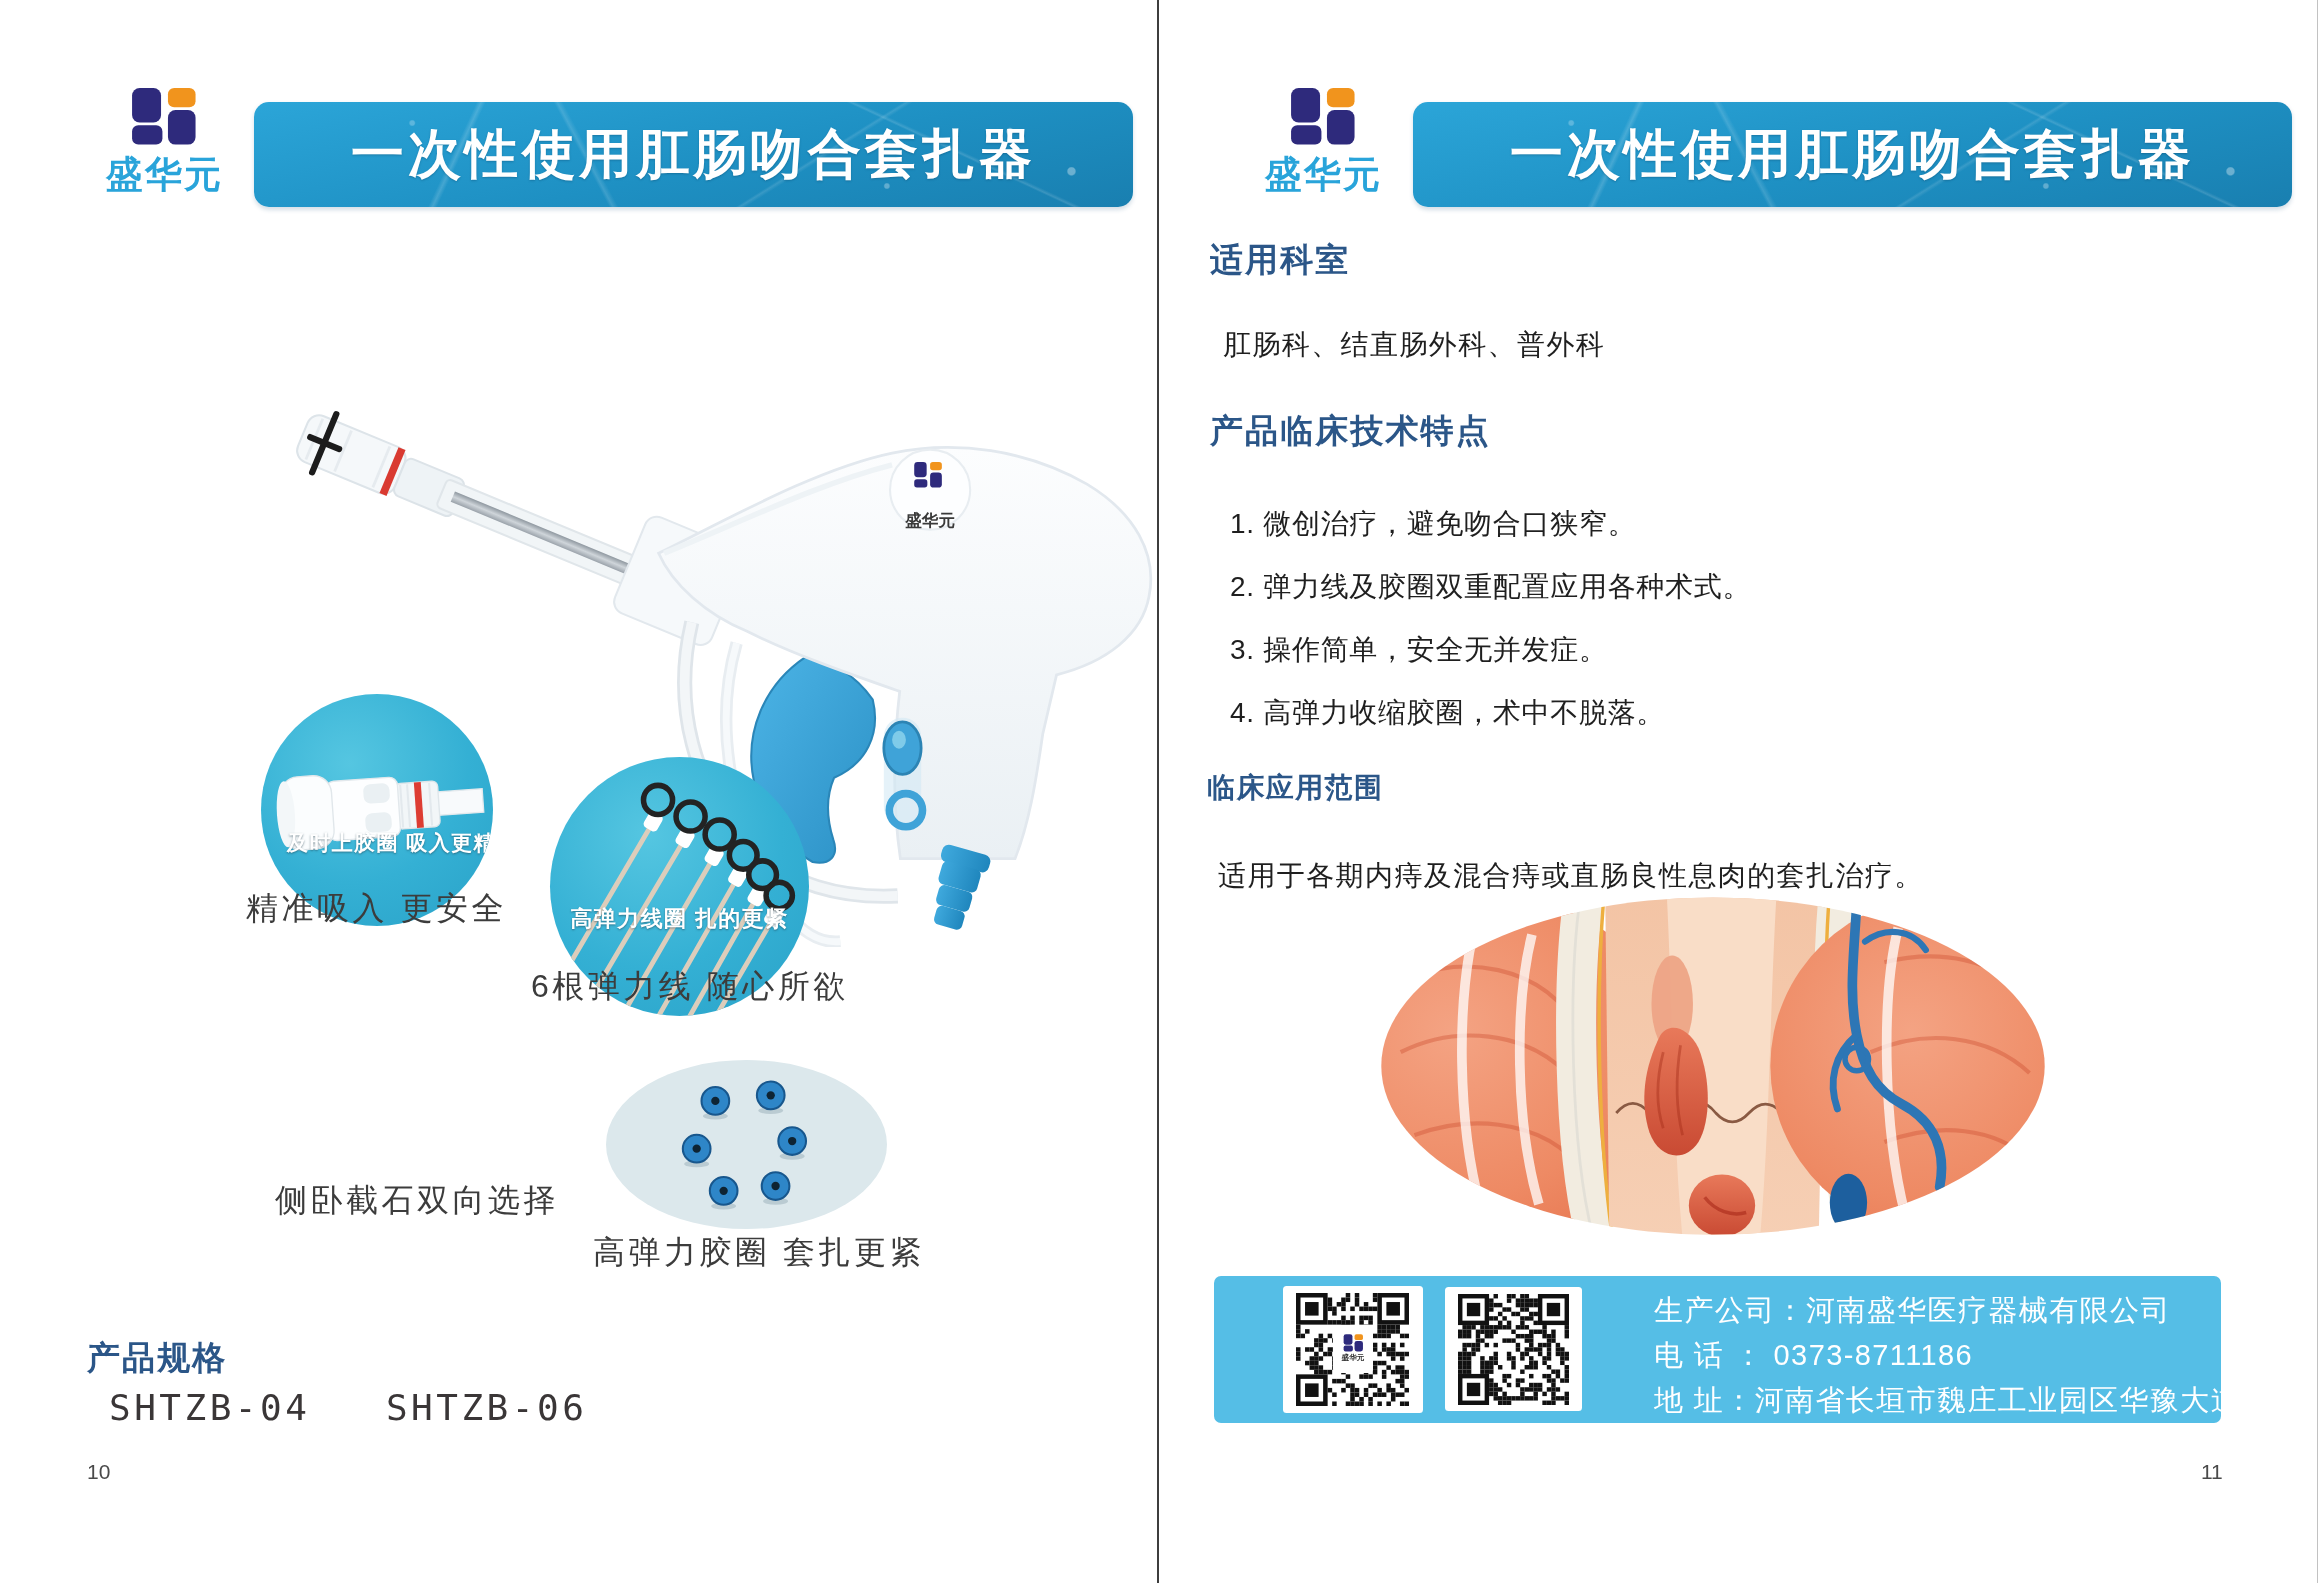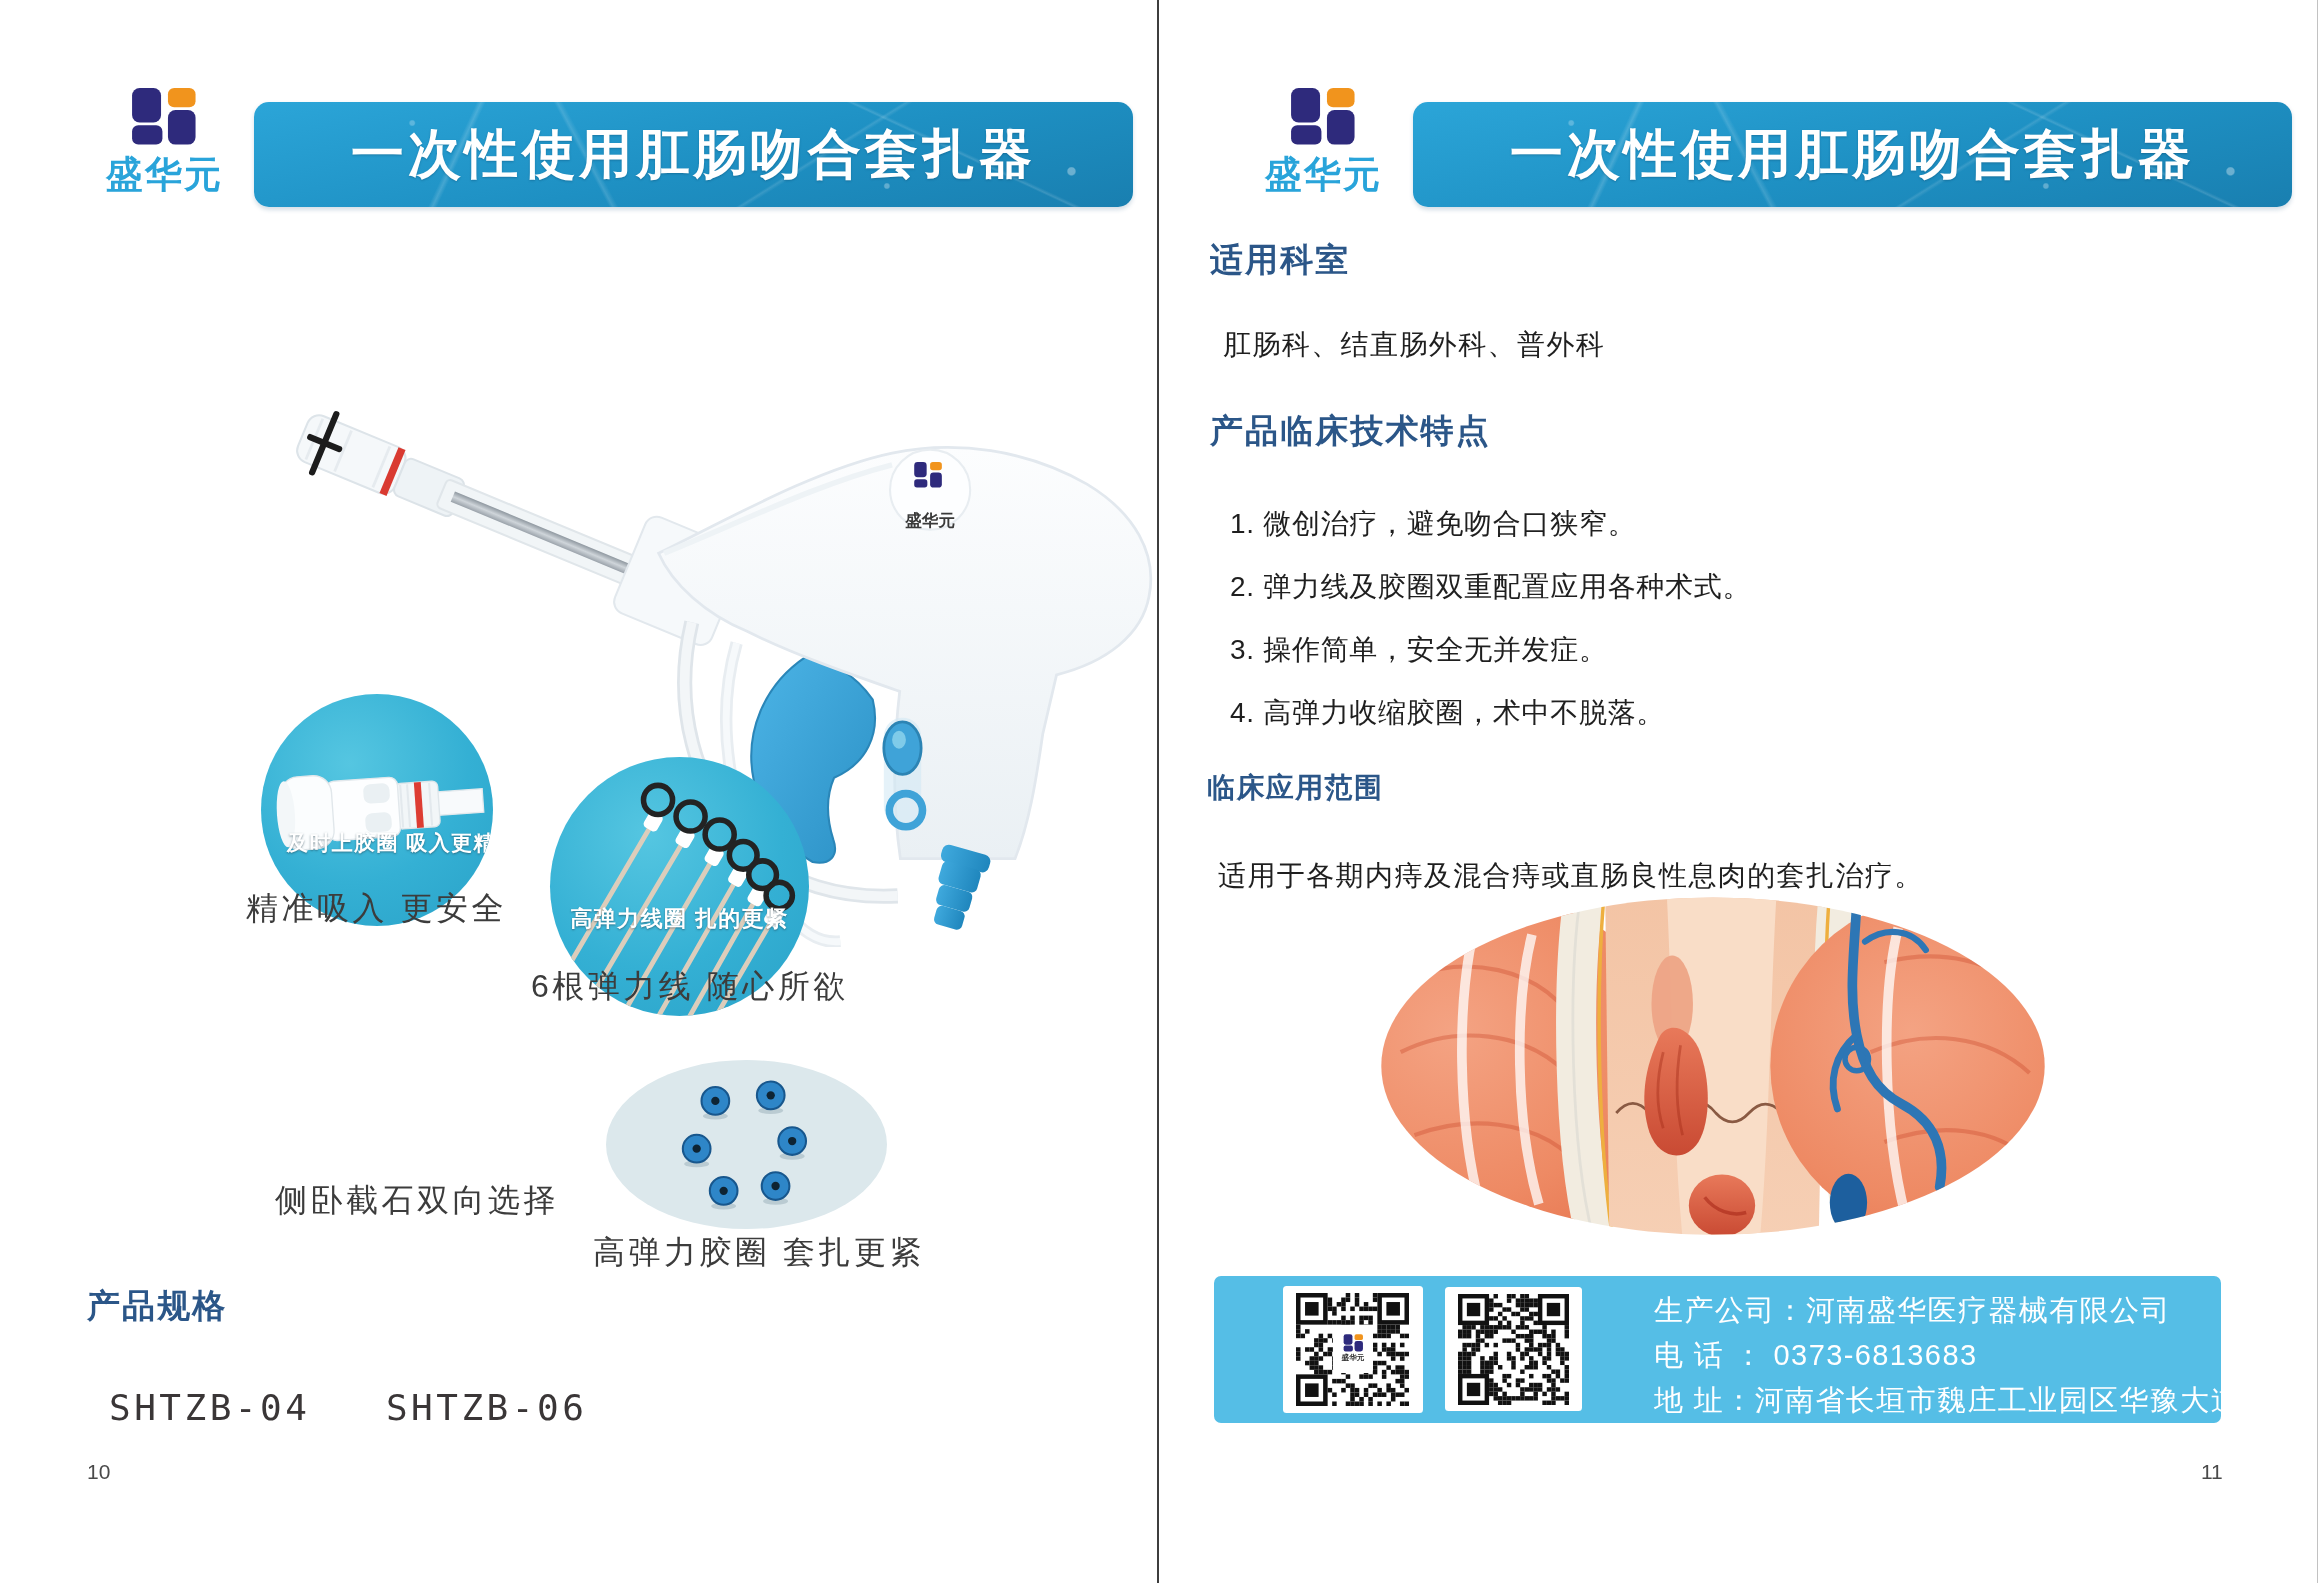--- a/index.html
+++ b/index.html
@@ -255,21 +255,21 @@
           <circle cx="170" cy="189" r="20" fill="#2e86c8" stroke="#18578d" stroke-width="3"></circle>
             <circle cx="170" cy="189" r="6" fill="#0e2433"></circle>
           <ellipse cx="245" cy="204" rx="18" ry="5" fill="rgba(70,100,120,.22)"></ellipse>
           <circle cx="245" cy="182" r="20" fill="#2e86c8" stroke="#18578d" stroke-width="3"></circle>
             <circle cx="245" cy="182" r="6" fill="#0e2433"></circle>
         </g>
       </svg>
     </div>
     <div class="feature-caption cap4">高弹力胶圈 套扎更紧</div>
 
-    <div class="sec-heading" style="left:87px;top:1284px;">产品规格</div>
+    <div class="sec-heading" style="left:87px;top:1336px;">产品规格</div>
     <div class="models">SHTZB-04   SHTZB-06</div>
     <div class="page-num pn-left">10</div>
   </section>
 
   <section class="page page-right">
 
     <div class="logo">
       <svg class="logo-icon" viewBox="0 0 100 84">
         <rect x="3" y="0" width="42" height="50" rx="11" fill="#2e2a7c"></rect>
         <rect x="55" y="0" width="40" height="28" rx="9" fill="#f1941d"></rect>
@@ -815,21 +815,21 @@
             <rect x="144" y="0" width="56" height="56" fill="#111111"></rect>
             <rect x="152" y="8" width="40" height="40" fill="#ffffff"></rect>
             <rect x="160" y="16" width="24" height="24" fill="#111111"></rect>
             <rect x="0" y="144" width="56" height="56" fill="#111111"></rect>
             <rect x="8" y="152" width="40" height="40" fill="#ffffff"></rect>
             <rect x="16" y="160" width="24" height="24" fill="#111111"></rect>
           </svg>
       </div>
       <div class="contact-lines">
         <div class="contact-line">生产公司：河南盛华医疗器械有限公司</div>
-        <div class="contact-line">电 话 ： 0373-6813683</div>
+        <div class="contact-line">电 话 ： 0373-8711186</div>
         <div class="contact-line">地 址：河南省长垣市魏庄工业园区华豫大道西侧</div>
       </div>
     </div>
 
     <div class="page-num pn-right">11</div>
   </section>
 </div>
 
 
 </body></html>

